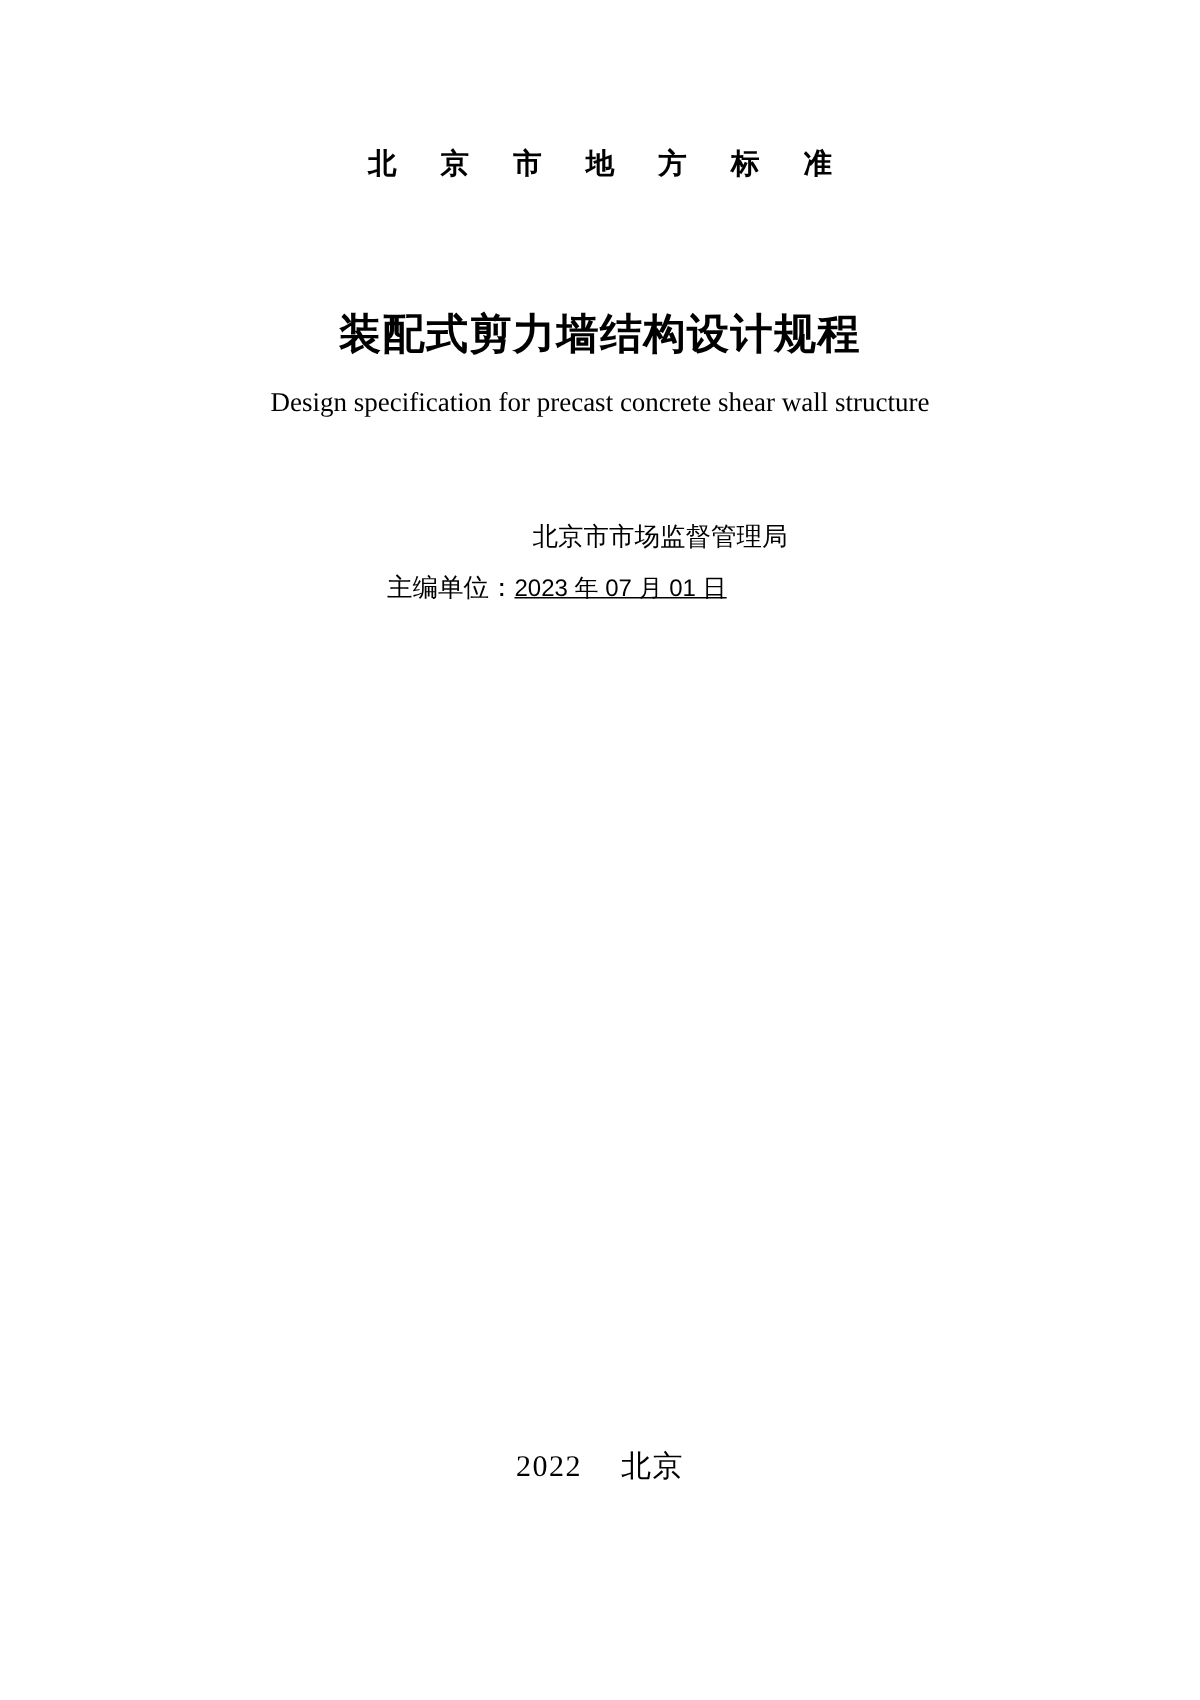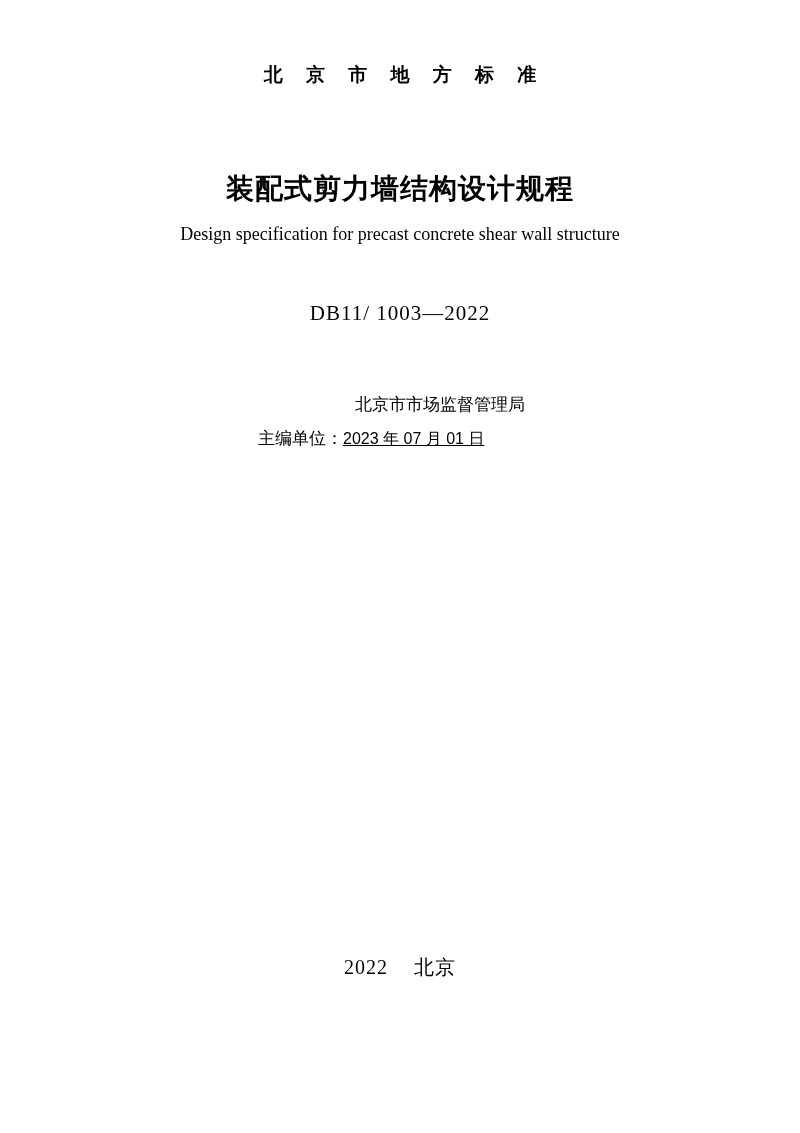--- a/index.html
+++ b/index.html
@@ -20,26 +20,26 @@
     height: 1133px;
     position: relative;
     box-sizing: border-box;
   }
   .center {
     text-align: center;
   }
 
   
   .series-line {
-    margin-top: 62px;
+    margin-top: 96px;
     font-size: 19px;
     letter-spacing: 9px;
     font-weight: 700;
     text-indent: 9px;
-    font-family: Liberation Sans, sans-serif;
+    font-family: Liberation Mono, monospace;
   }
 
   
   .doc-title-cn {
     margin-top: 82px;
     font-size: 28px;
     font-weight: 700;
     letter-spacing: 1px;
     font-family: "Liberation Serif", "DejaVu Serif", serif;
   }
@@ -84,21 +84,21 @@
   }
   .meta-row.date .meta-value {
     font-family: "Liberation Sans", sans-serif;
     font-size: 16px;
     text-decoration: underline;
   }
 
   
   .footer-line {
     position: absolute;
-    top: 892px;
+    top: 868px;
     left: 0;
     width: 100%;
     text-align: center;
     font-size: 20px;
     font-family: "Liberation Serif", "DejaVu Serif", serif;
   }
   .footer-year {
     letter-spacing: 1px;
   }
   .footer-gap {
@@ -113,21 +113,20 @@
 <body>
 
 <div class="page">
 
   <div class="center series-line">北 京 市 地 方 标 准</div>
 
   <div class="center doc-title-cn">装配式剪力墙结构设计规程</div>
 
   <div class="center doc-title-en">Design specification for precast concrete shear wall structure</div>
 
-  <div class="center std-number">DB11/ 1003—2022</div>
 
   <div class="meta-block">
 
 
 
     <div class="meta-row continuation">
       <span class="meta-value">北京市市场监督管理局</span>
     </div>
 
     <div class="meta-row date">

